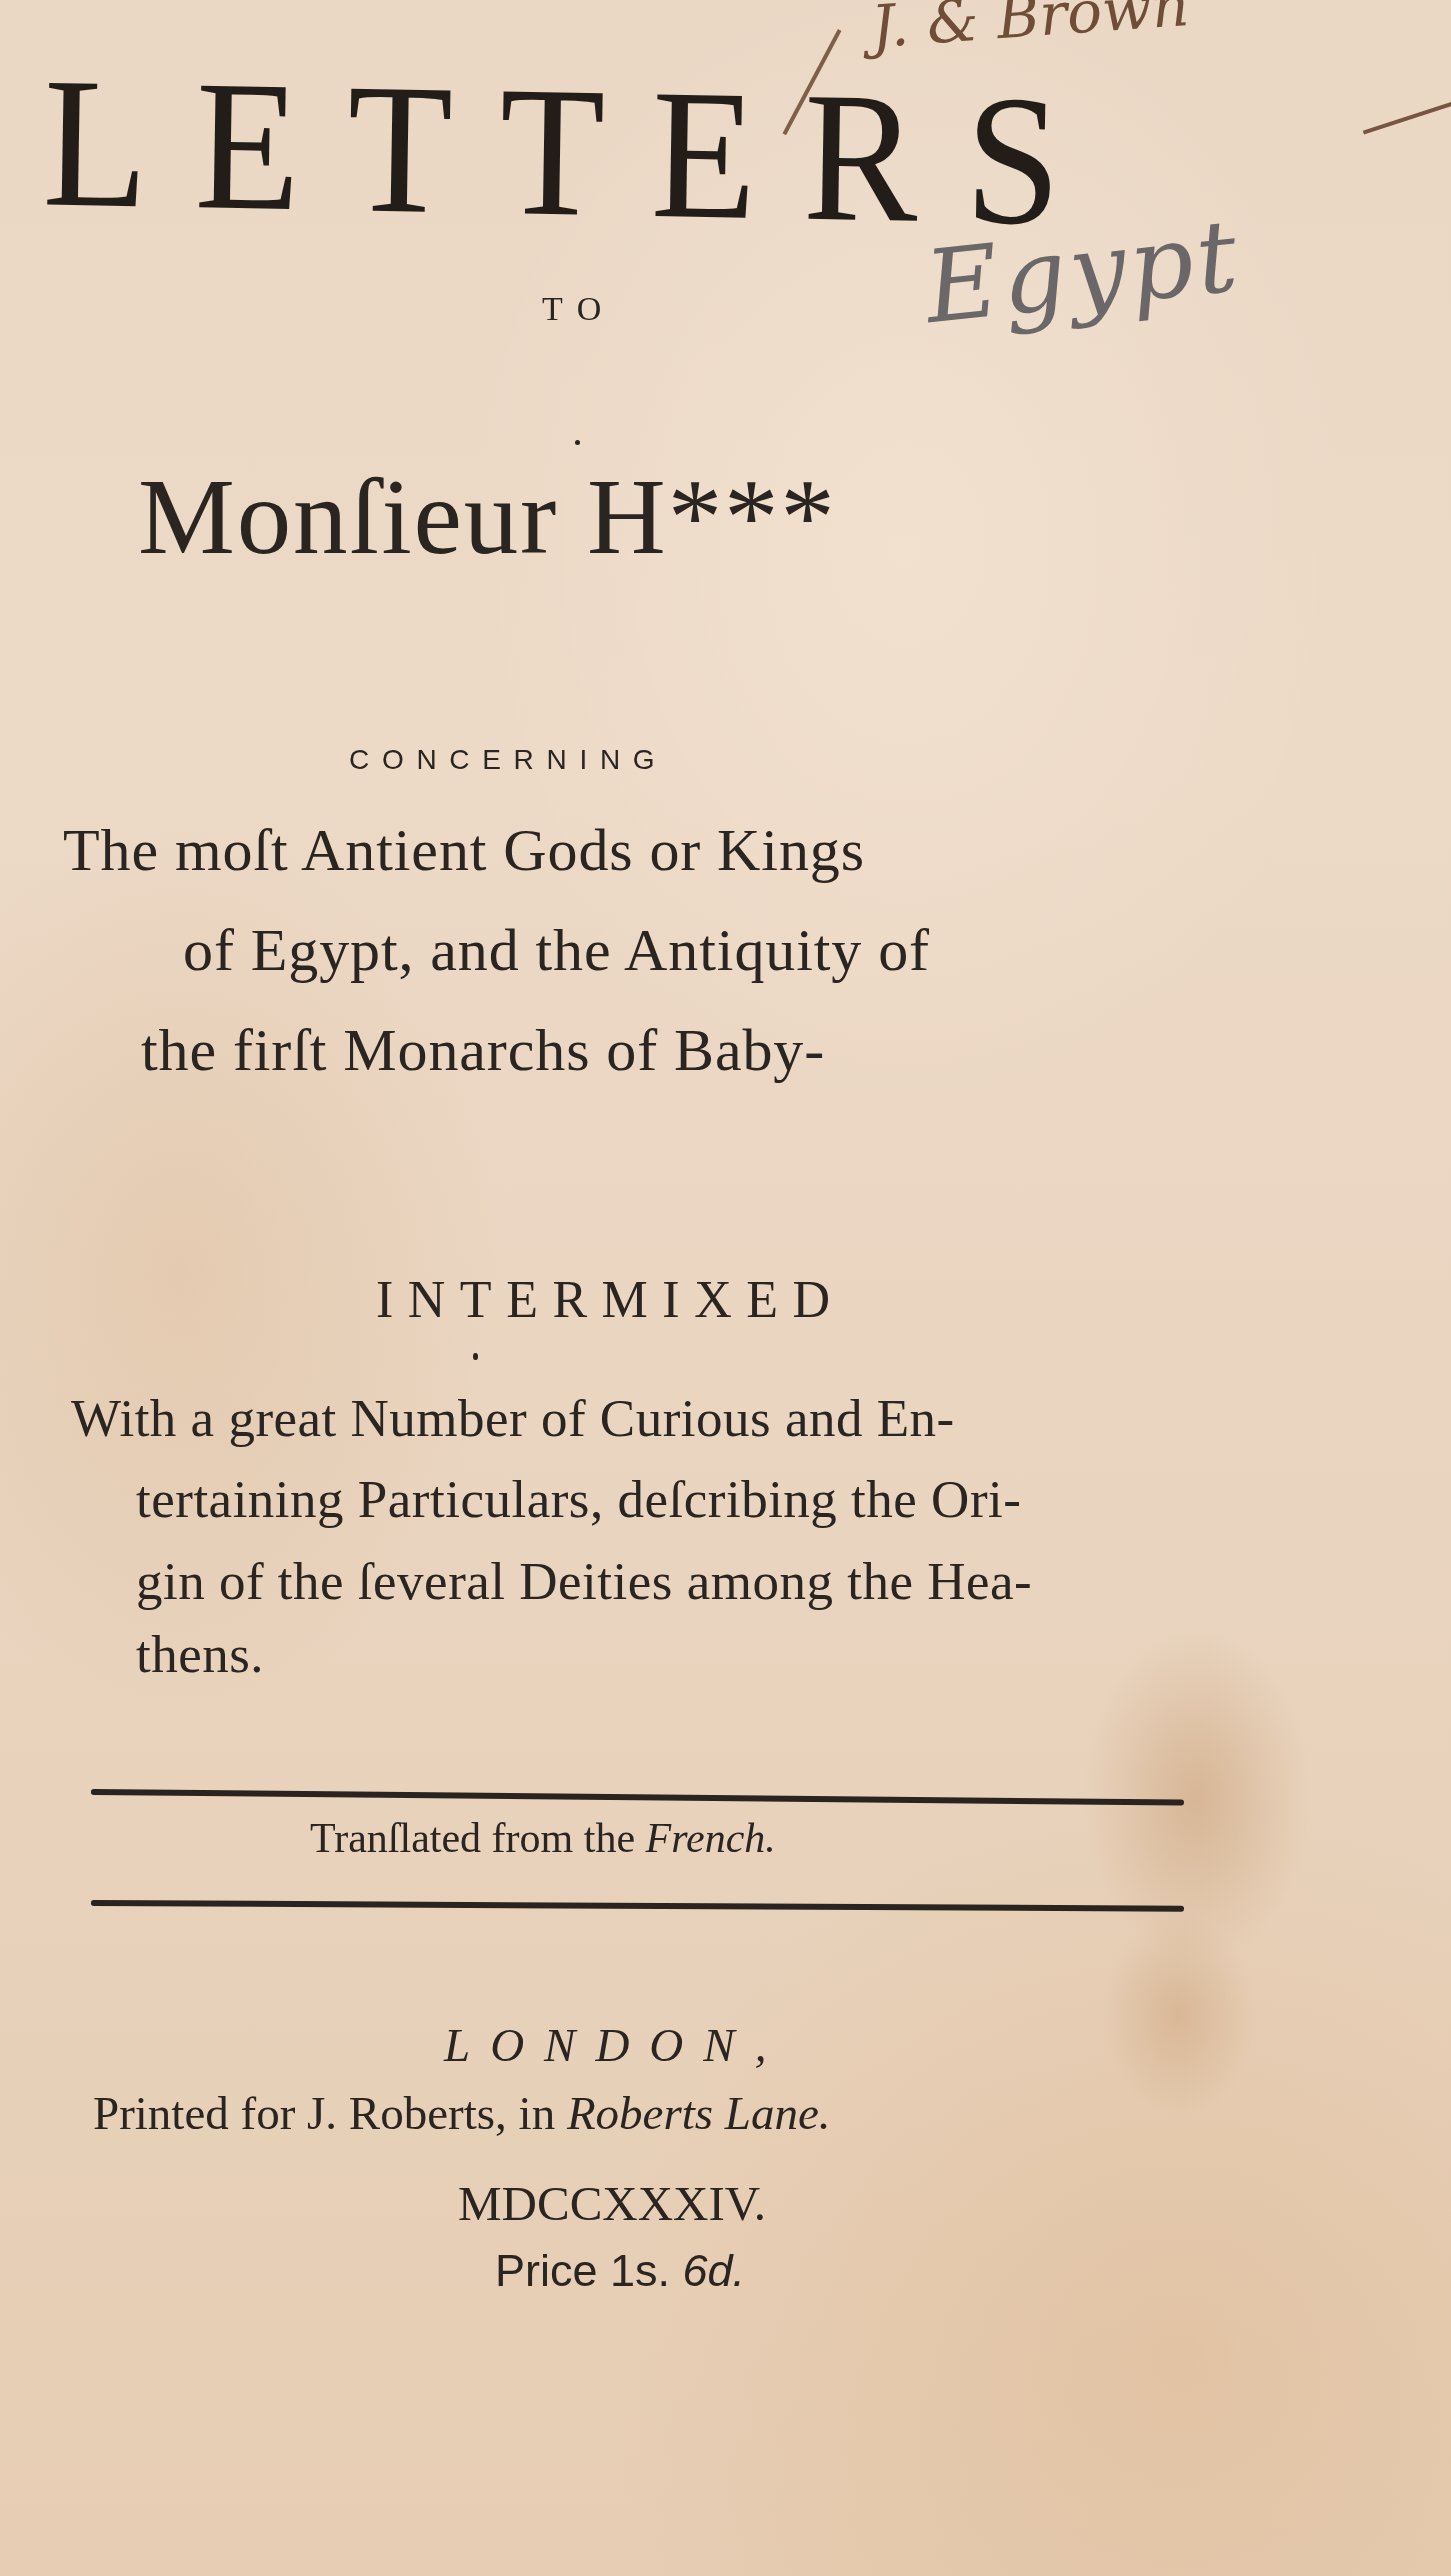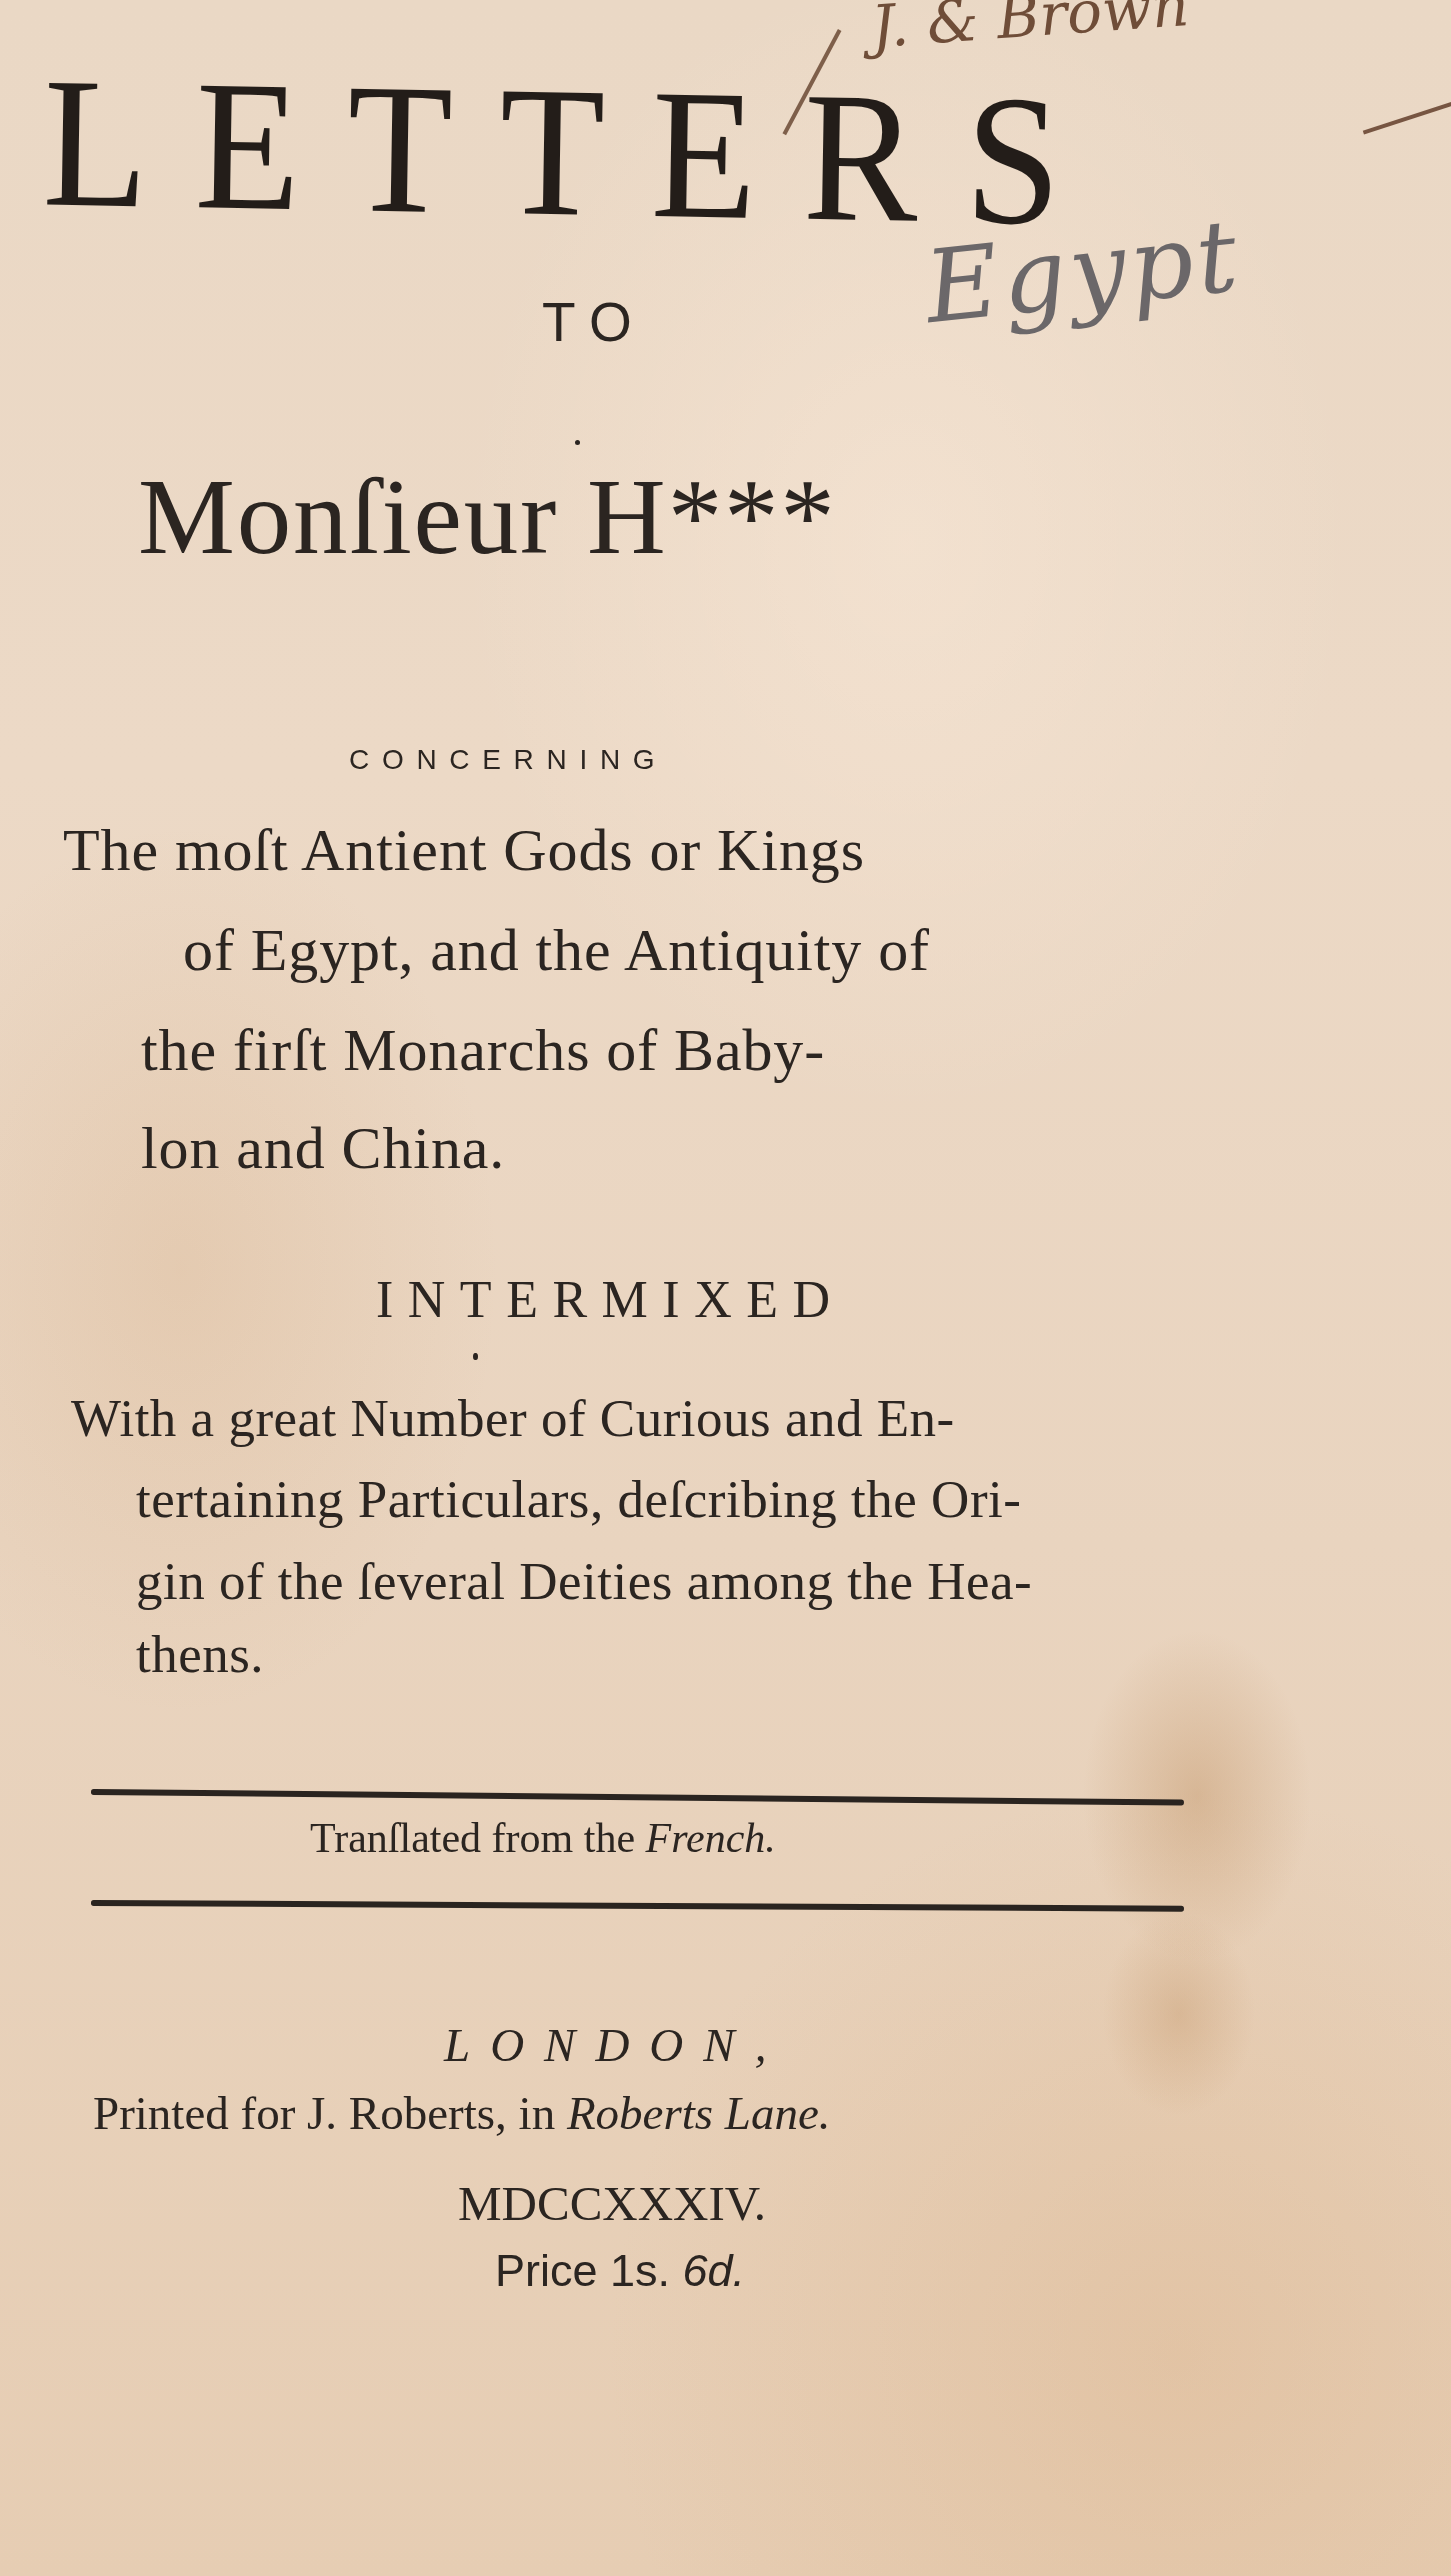--- a/index.html
+++ b/index.html
@@ -39,23 +39,23 @@
       font-size: 172px;
       letter-spacing: 47px;
       font-weight: normal;
       color: #231d19;
       transform: scaleY(1.08) rotate(1deg);
       transform-origin: left top;
     }
     .to {
       left: 542px;
       top: 290px;
-      font-size: 55px;
+      font-size: 34px;
       letter-spacing: 14.5px;
-      font-family: Liberation Sans, sans-serif;
+      font-family: Liberation Serif, serif;
     }
     .monsieur {
       left: 138px;
       top: 454px;
       font-size: 109px;
       font-family: "Liberation Serif", serif;
       letter-spacing: 1.8px;
     }
     .concerning {
       left: 349px;
@@ -198,21 +198,20 @@
 
   <div class="line title-letters">LETTERS</div>
   <div class="line to">TO</div>
   <div class="fleck" style="left:575px; top:440px;"></div>
   <div class="line monsieur">Monſieur H***</div>
 
   <div class="line concerning">CONCERNING</div>
   <div class="line body-line bl1">The moſt Antient Gods or Kings</div>
   <div class="line body-line bl2">of Egypt, and the Antiquity of</div>
   <div class="line body-line bl3">the firſt Monarchs of Baby-</div>
-  <div class="line body-line bl4">lon and China.</div>
 
   <div class="line intermixed">INTERMIXED</div>
   <div class="fleck" style="left:473px; top:1353px; width:4.5px; height:7.3px;"></div>
   <div class="line para p1">With a great Number of Curious and En-</div>
   <div class="line para p2">tertaining Particulars, deſcribing the Ori-</div>
   <div class="line para p3">gin of the ſeveral Deities among the Hea-</div>
   <div class="line para p4">thens.</div>
 
   <div class="rule rule-top"></div>
   <div class="line translated">

